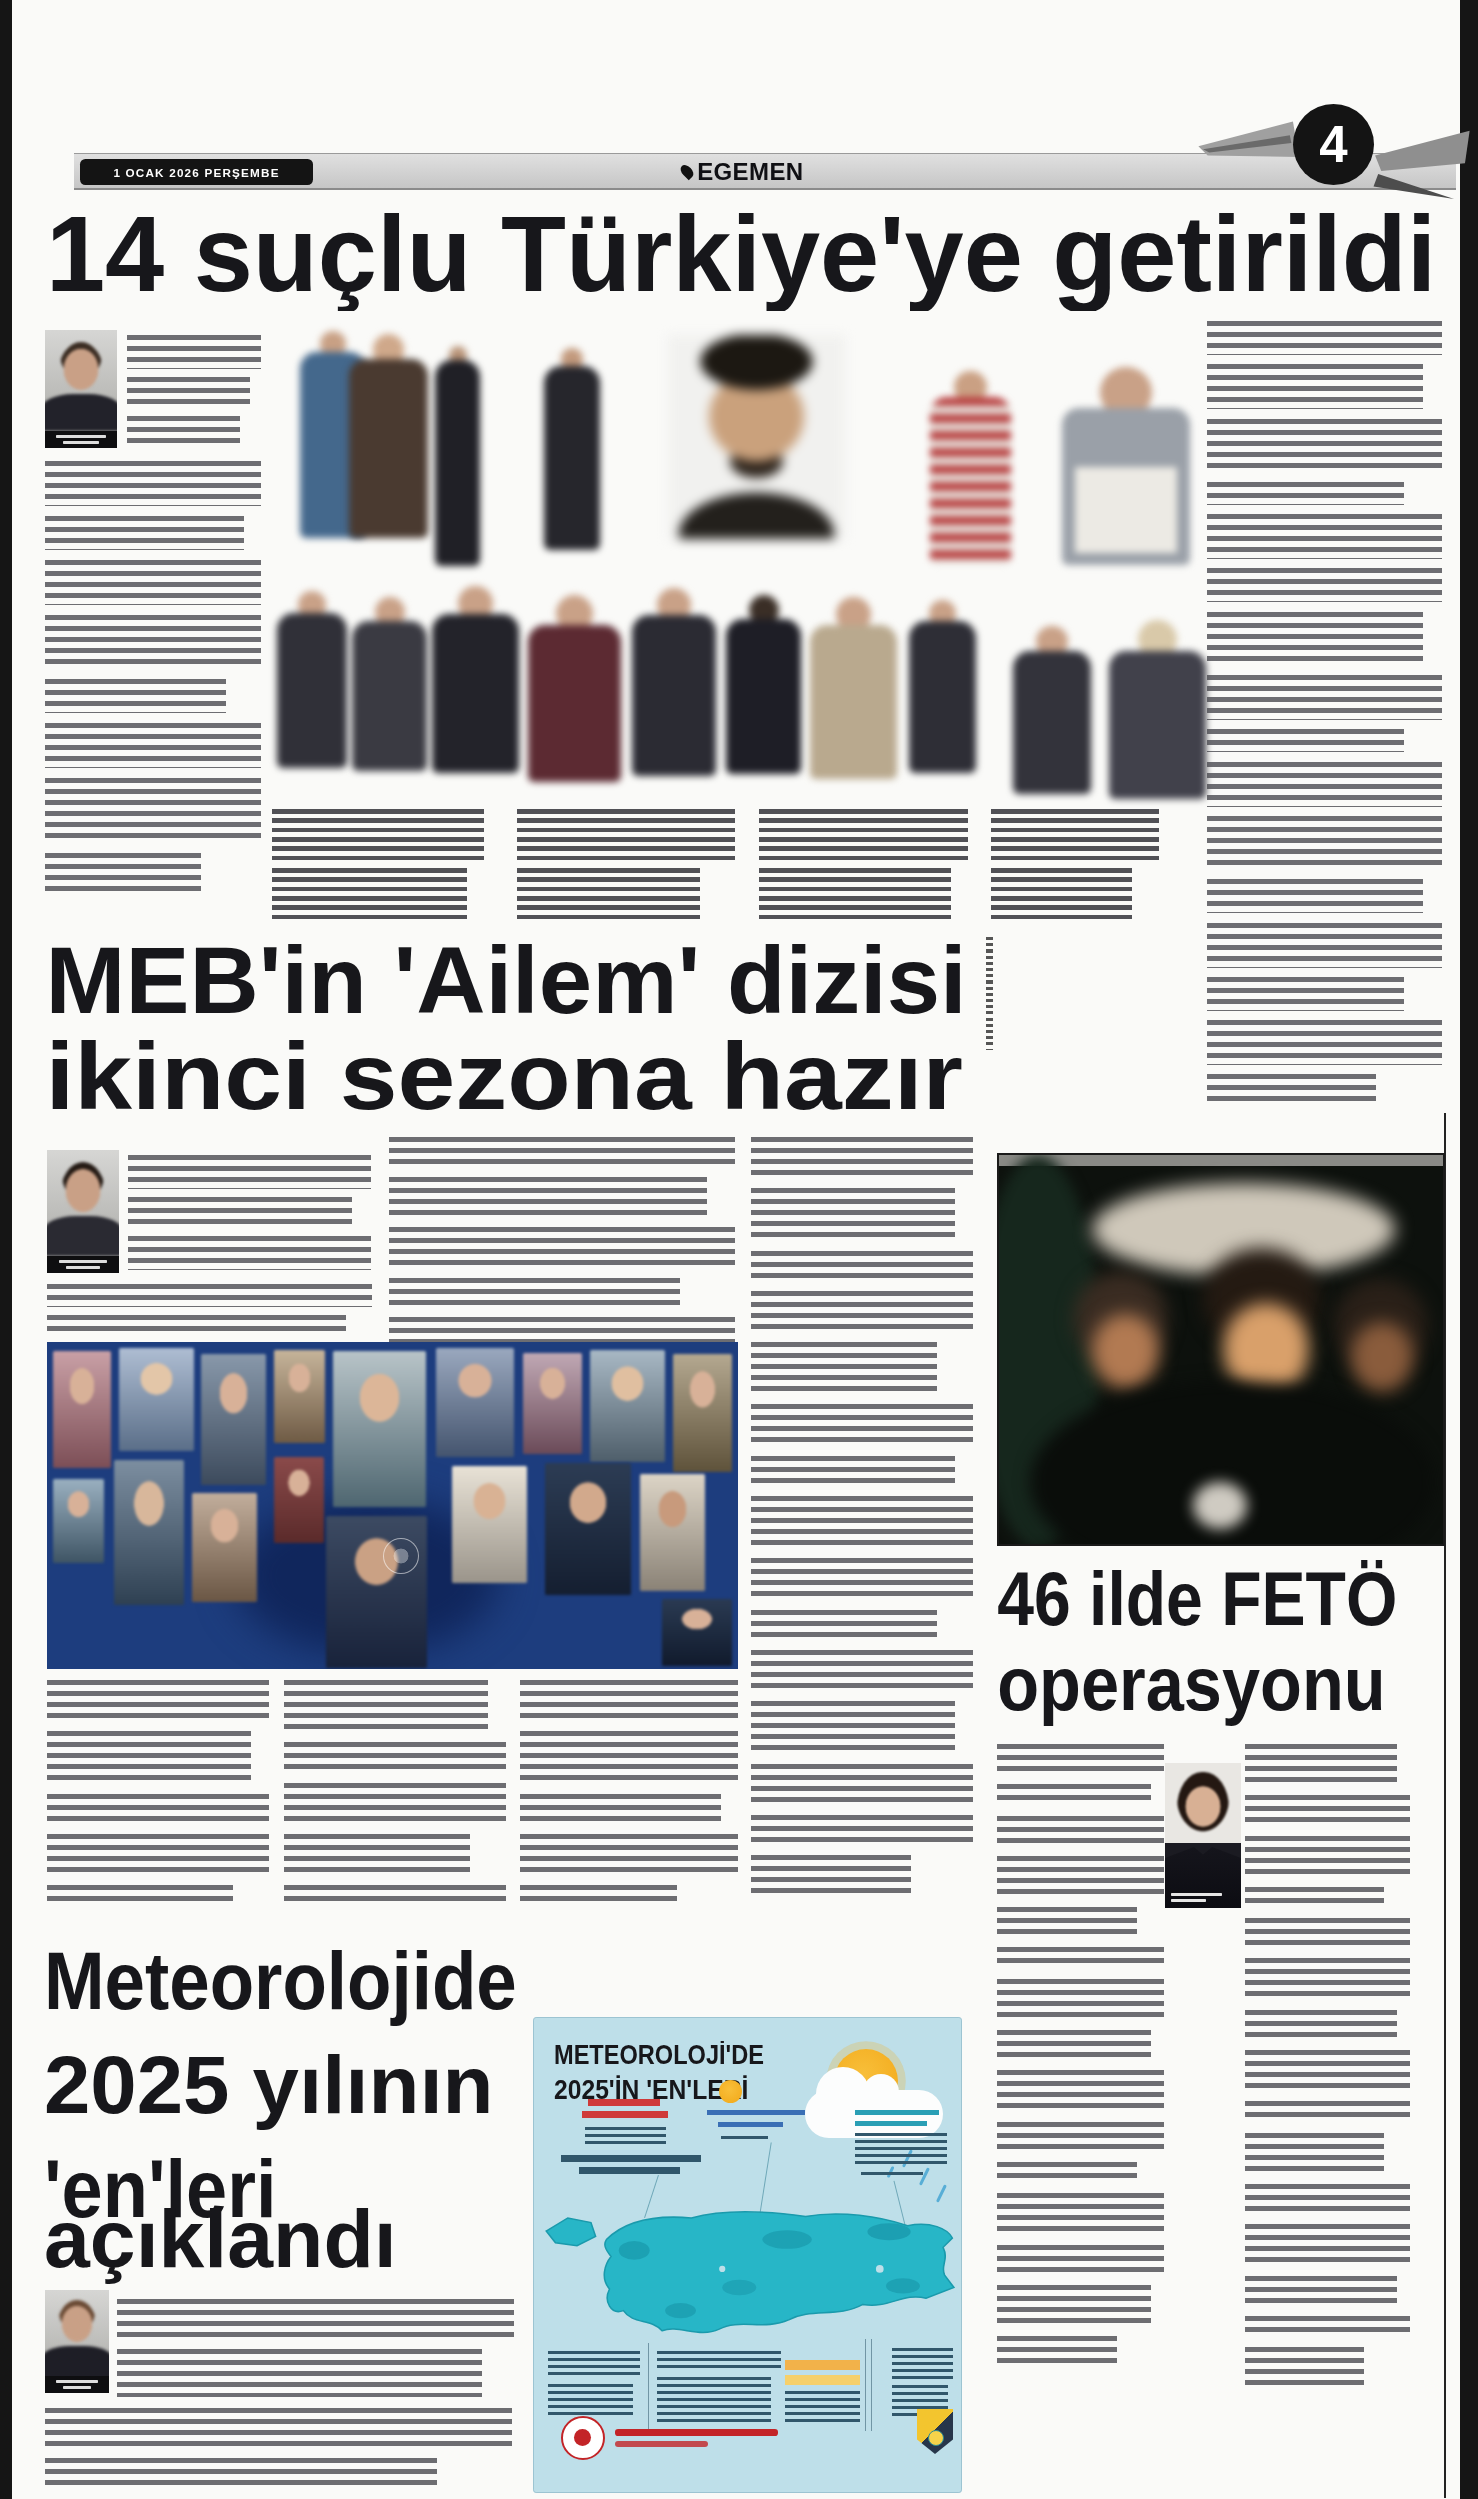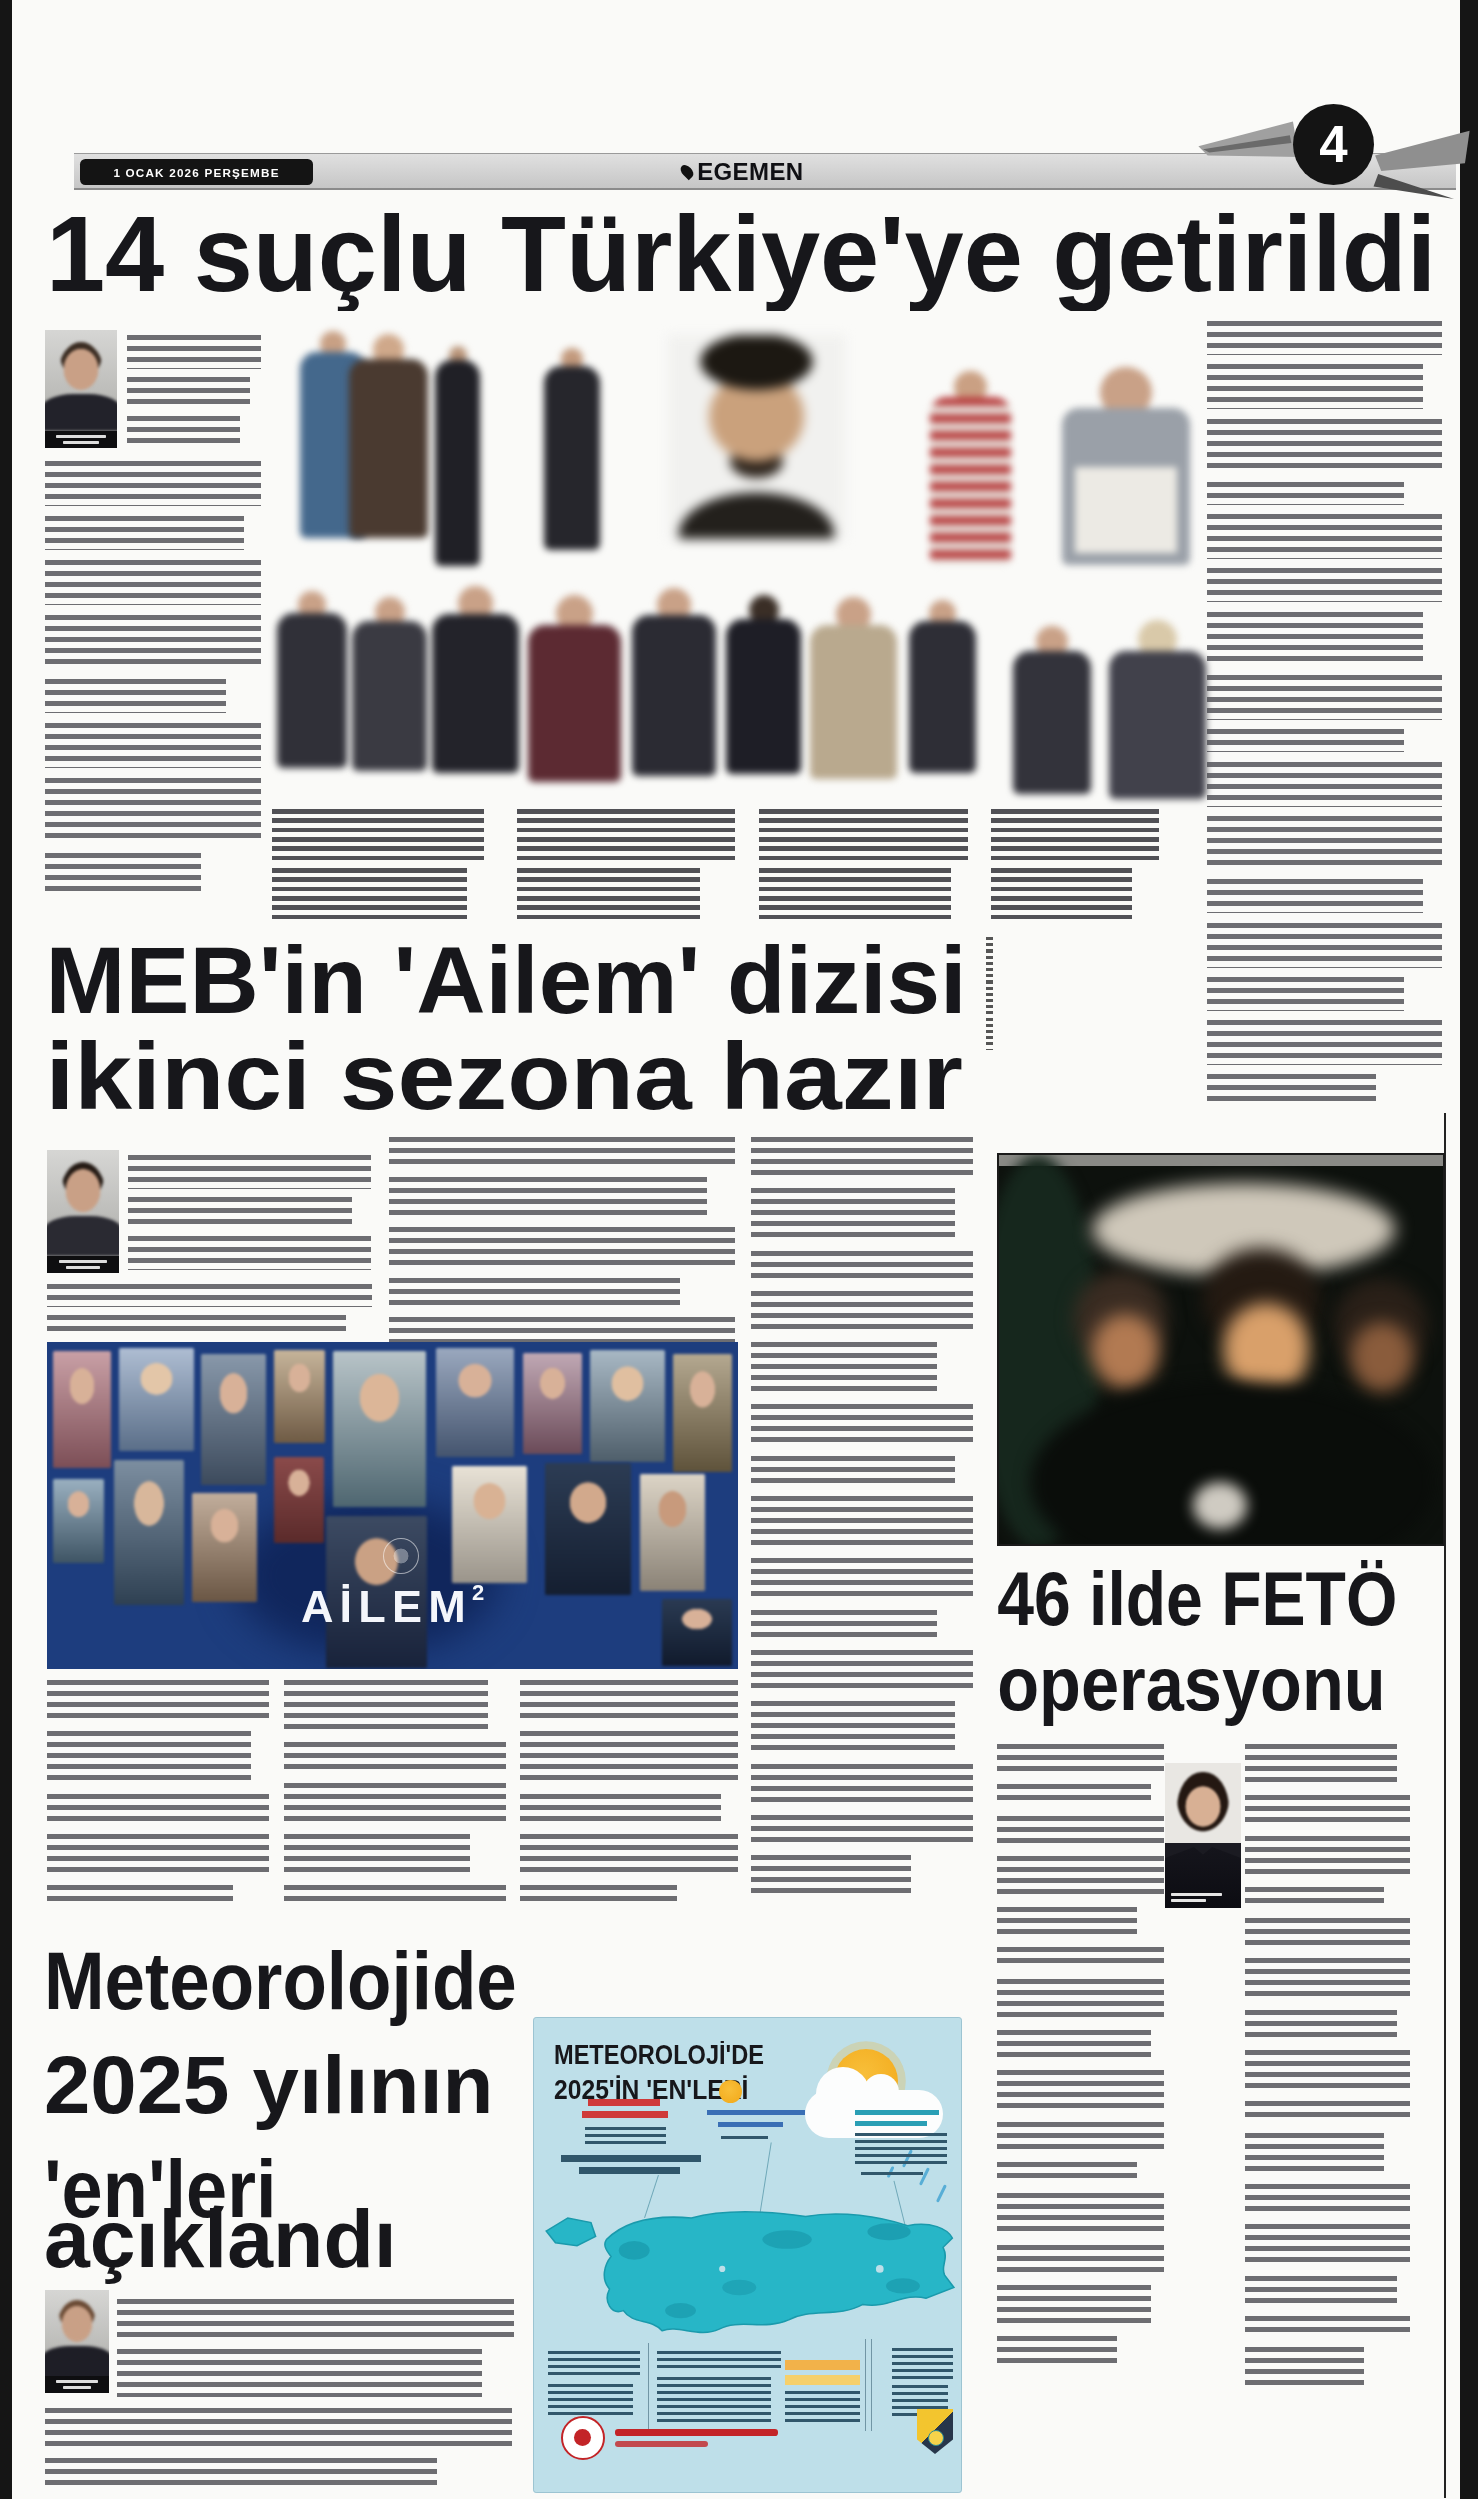--- a/index.html
+++ b/index.html
@@ -284,23 +284,20 @@
     <div class="tile" style="left:6.2px;top:137px;width:51px;height:84px;--c1:#9ab0c0;--c2:#3e5464"></div>
     <div class="tile" style="left:67px;top:118px;width:70px;height:145px;--c1:#7c8ea0;--c2:#2e4052;--skin:#d8b79b"></div>
     <div class="tile" style="left:145px;top:151px;width:65px;height:109px;--c1:#c2ae9c;--c2:#6a5644"></div>
     <div class="tile" style="left:227px;top:115px;width:50px;height:86px;--c1:#8a4a4a;--c2:#5a2a2a"></div>
     <div class="tile" style="left:279px;top:174px;width:101px;height:152px;--c1:#3c4a62;--c2:#18223a;--skin:#caa184"></div>
     <div class="tile" style="left:405px;top:124px;width:75px;height:117px;--c1:#e8e2d6;--c2:#9a948a;--skin:#d9b294"></div>
     <div class="tile" style="left:498px;top:121px;width:86px;height:132px;--c1:#2c3c54;--c2:#141e30;--skin:#d2a98c"></div>
     <div class="tile" style="left:593px;top:132px;width:65px;height:117px;--c1:#dcd4c6;--c2:#8a8276;--skin:#c89a7c"></div>
     <div class="tile" style="left:615px;top:257px;width:70px;height:67px;--c1:#2a3a52;--c2:#101a2c"></div>
     <div class="promo-logo-circle"></div>
-    <div class="promo-logo">
-      <span>AİLEM</span><sup>2</sup>
-    </div>
   </div>
 
   <div class="col" style="left:751px;top:1137px;width:222px;gap:9.3px">
     <div class="greek" style="height:42px"></div>
       <div class="greek w9" style="height:53px"></div>
     <div class="greek" style="height:31px"></div>
       <div class="greek" style="height:42px"></div>
     <div class="greek w8" style="height:53px"></div>
       <div class="greek" style="height:42px"></div>
     <div class="greek w9" style="height:31px"></div>

